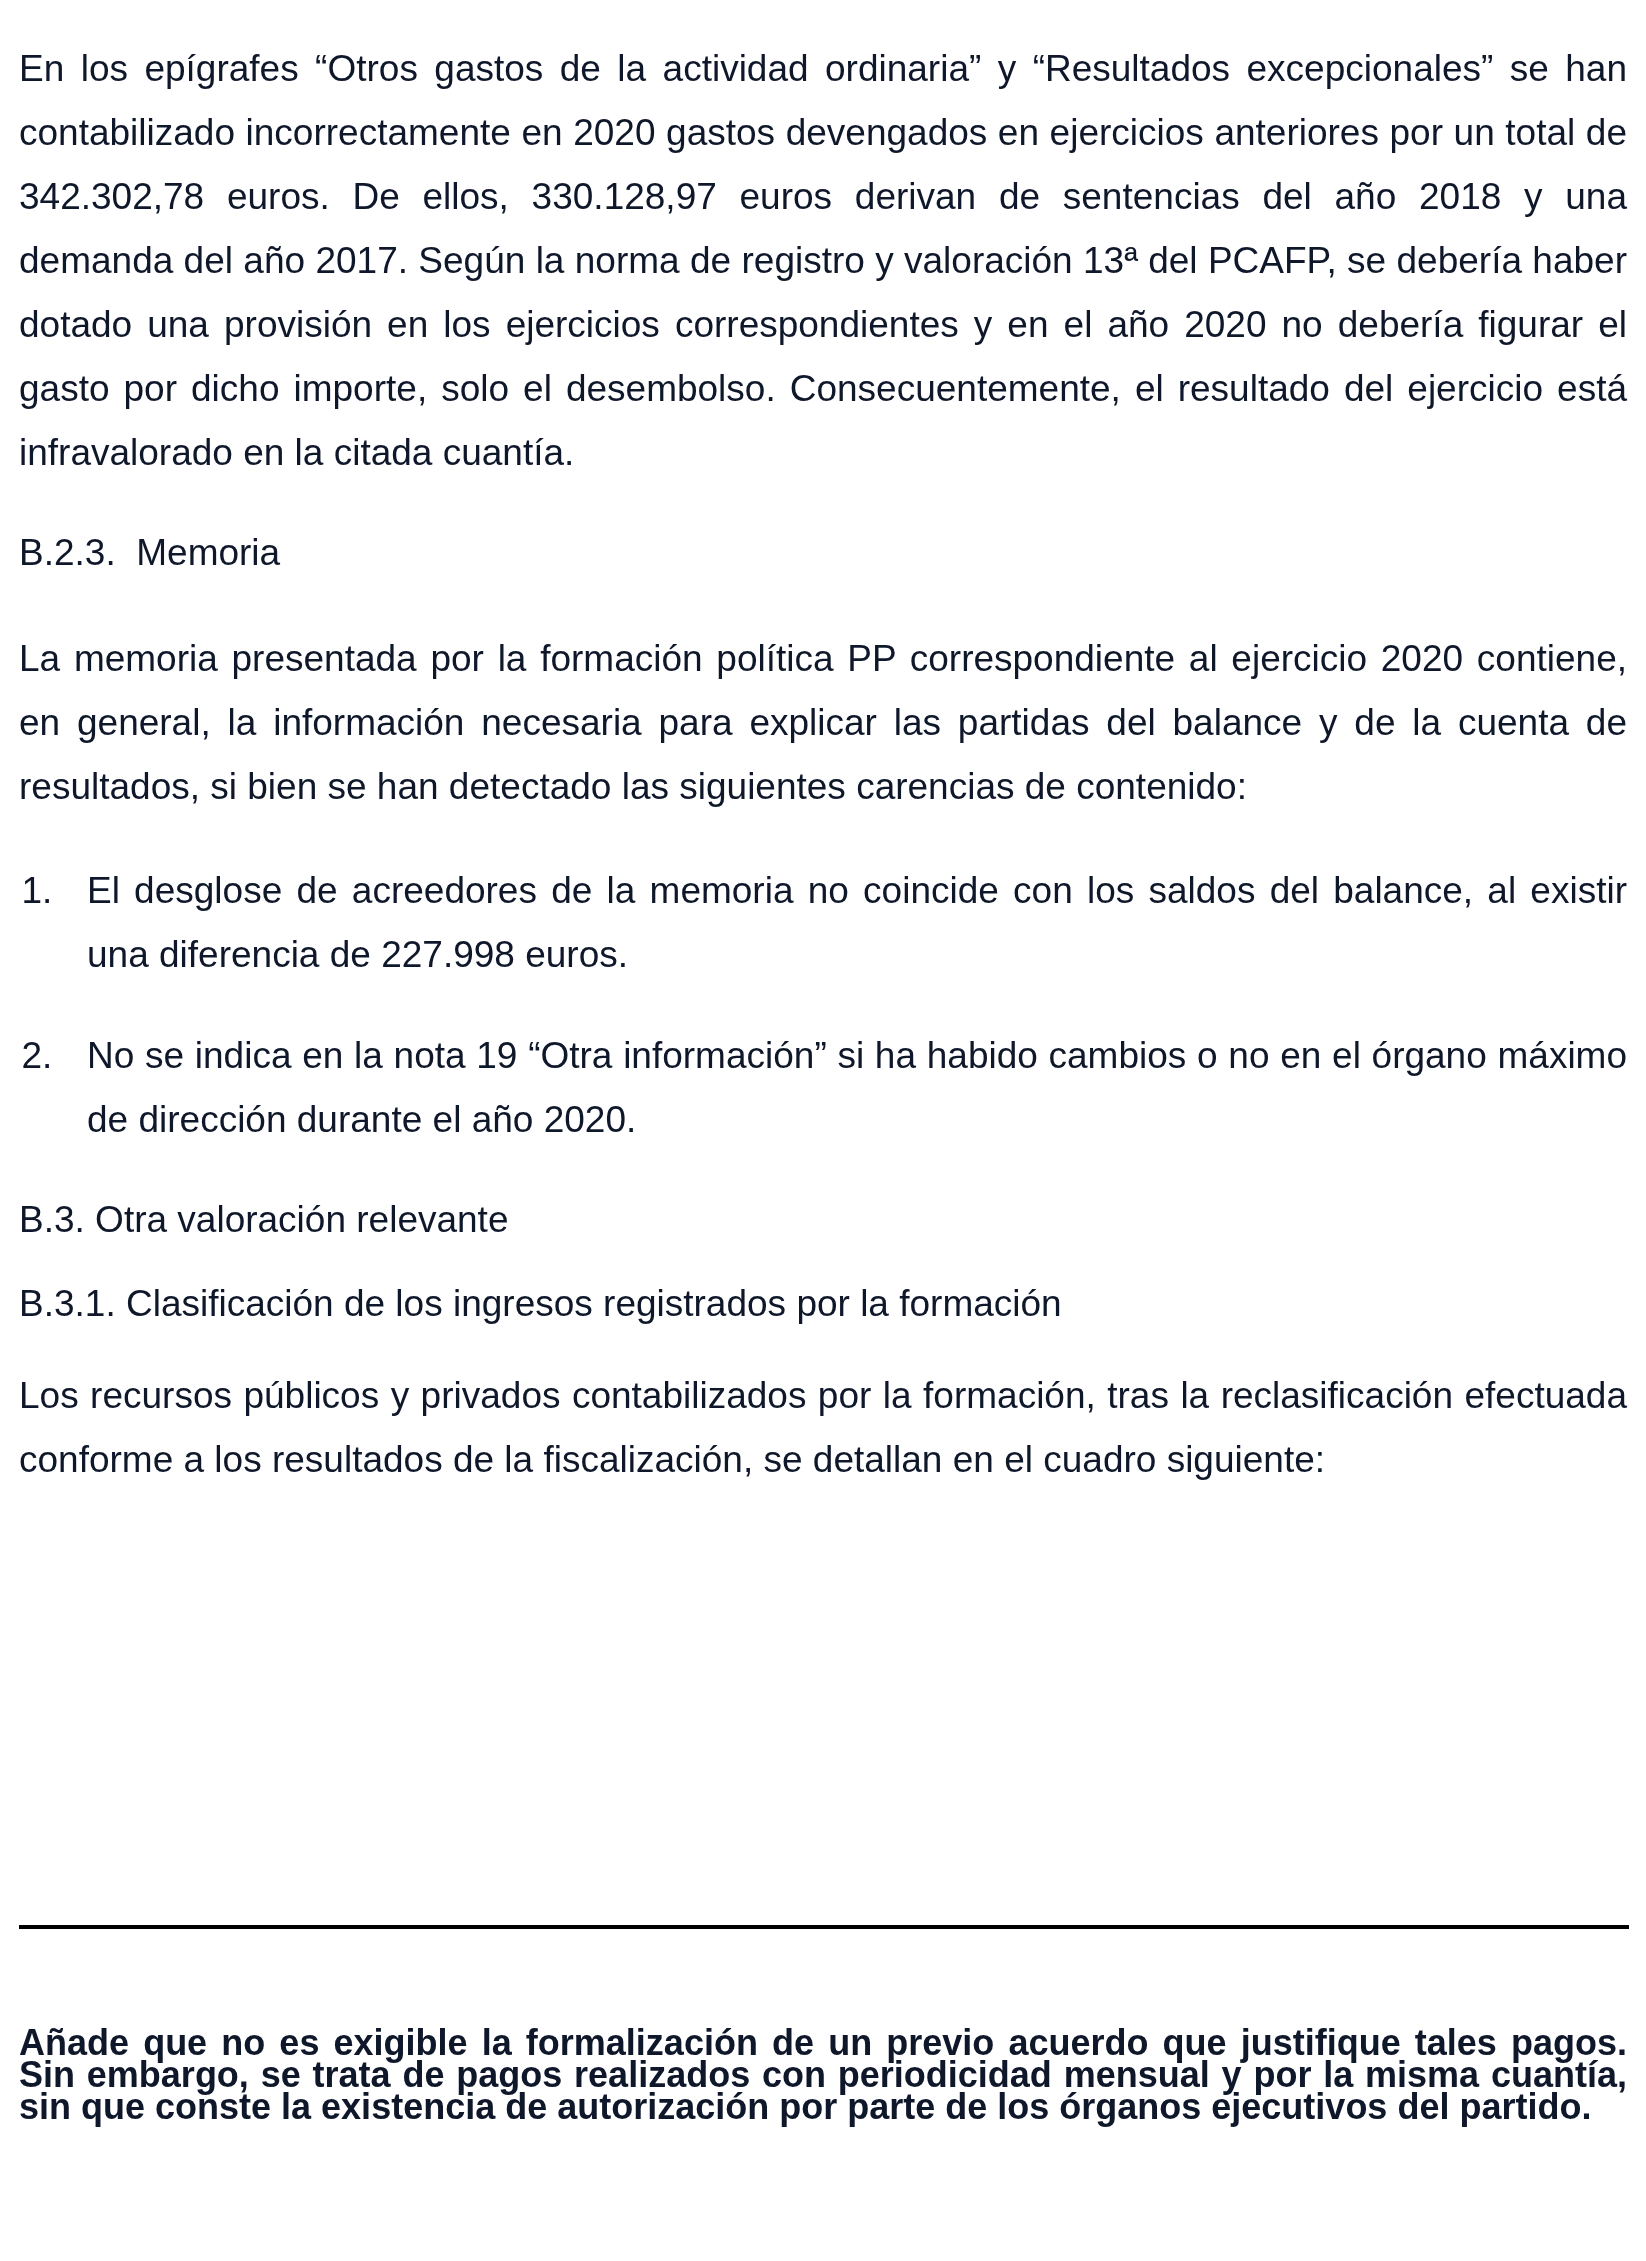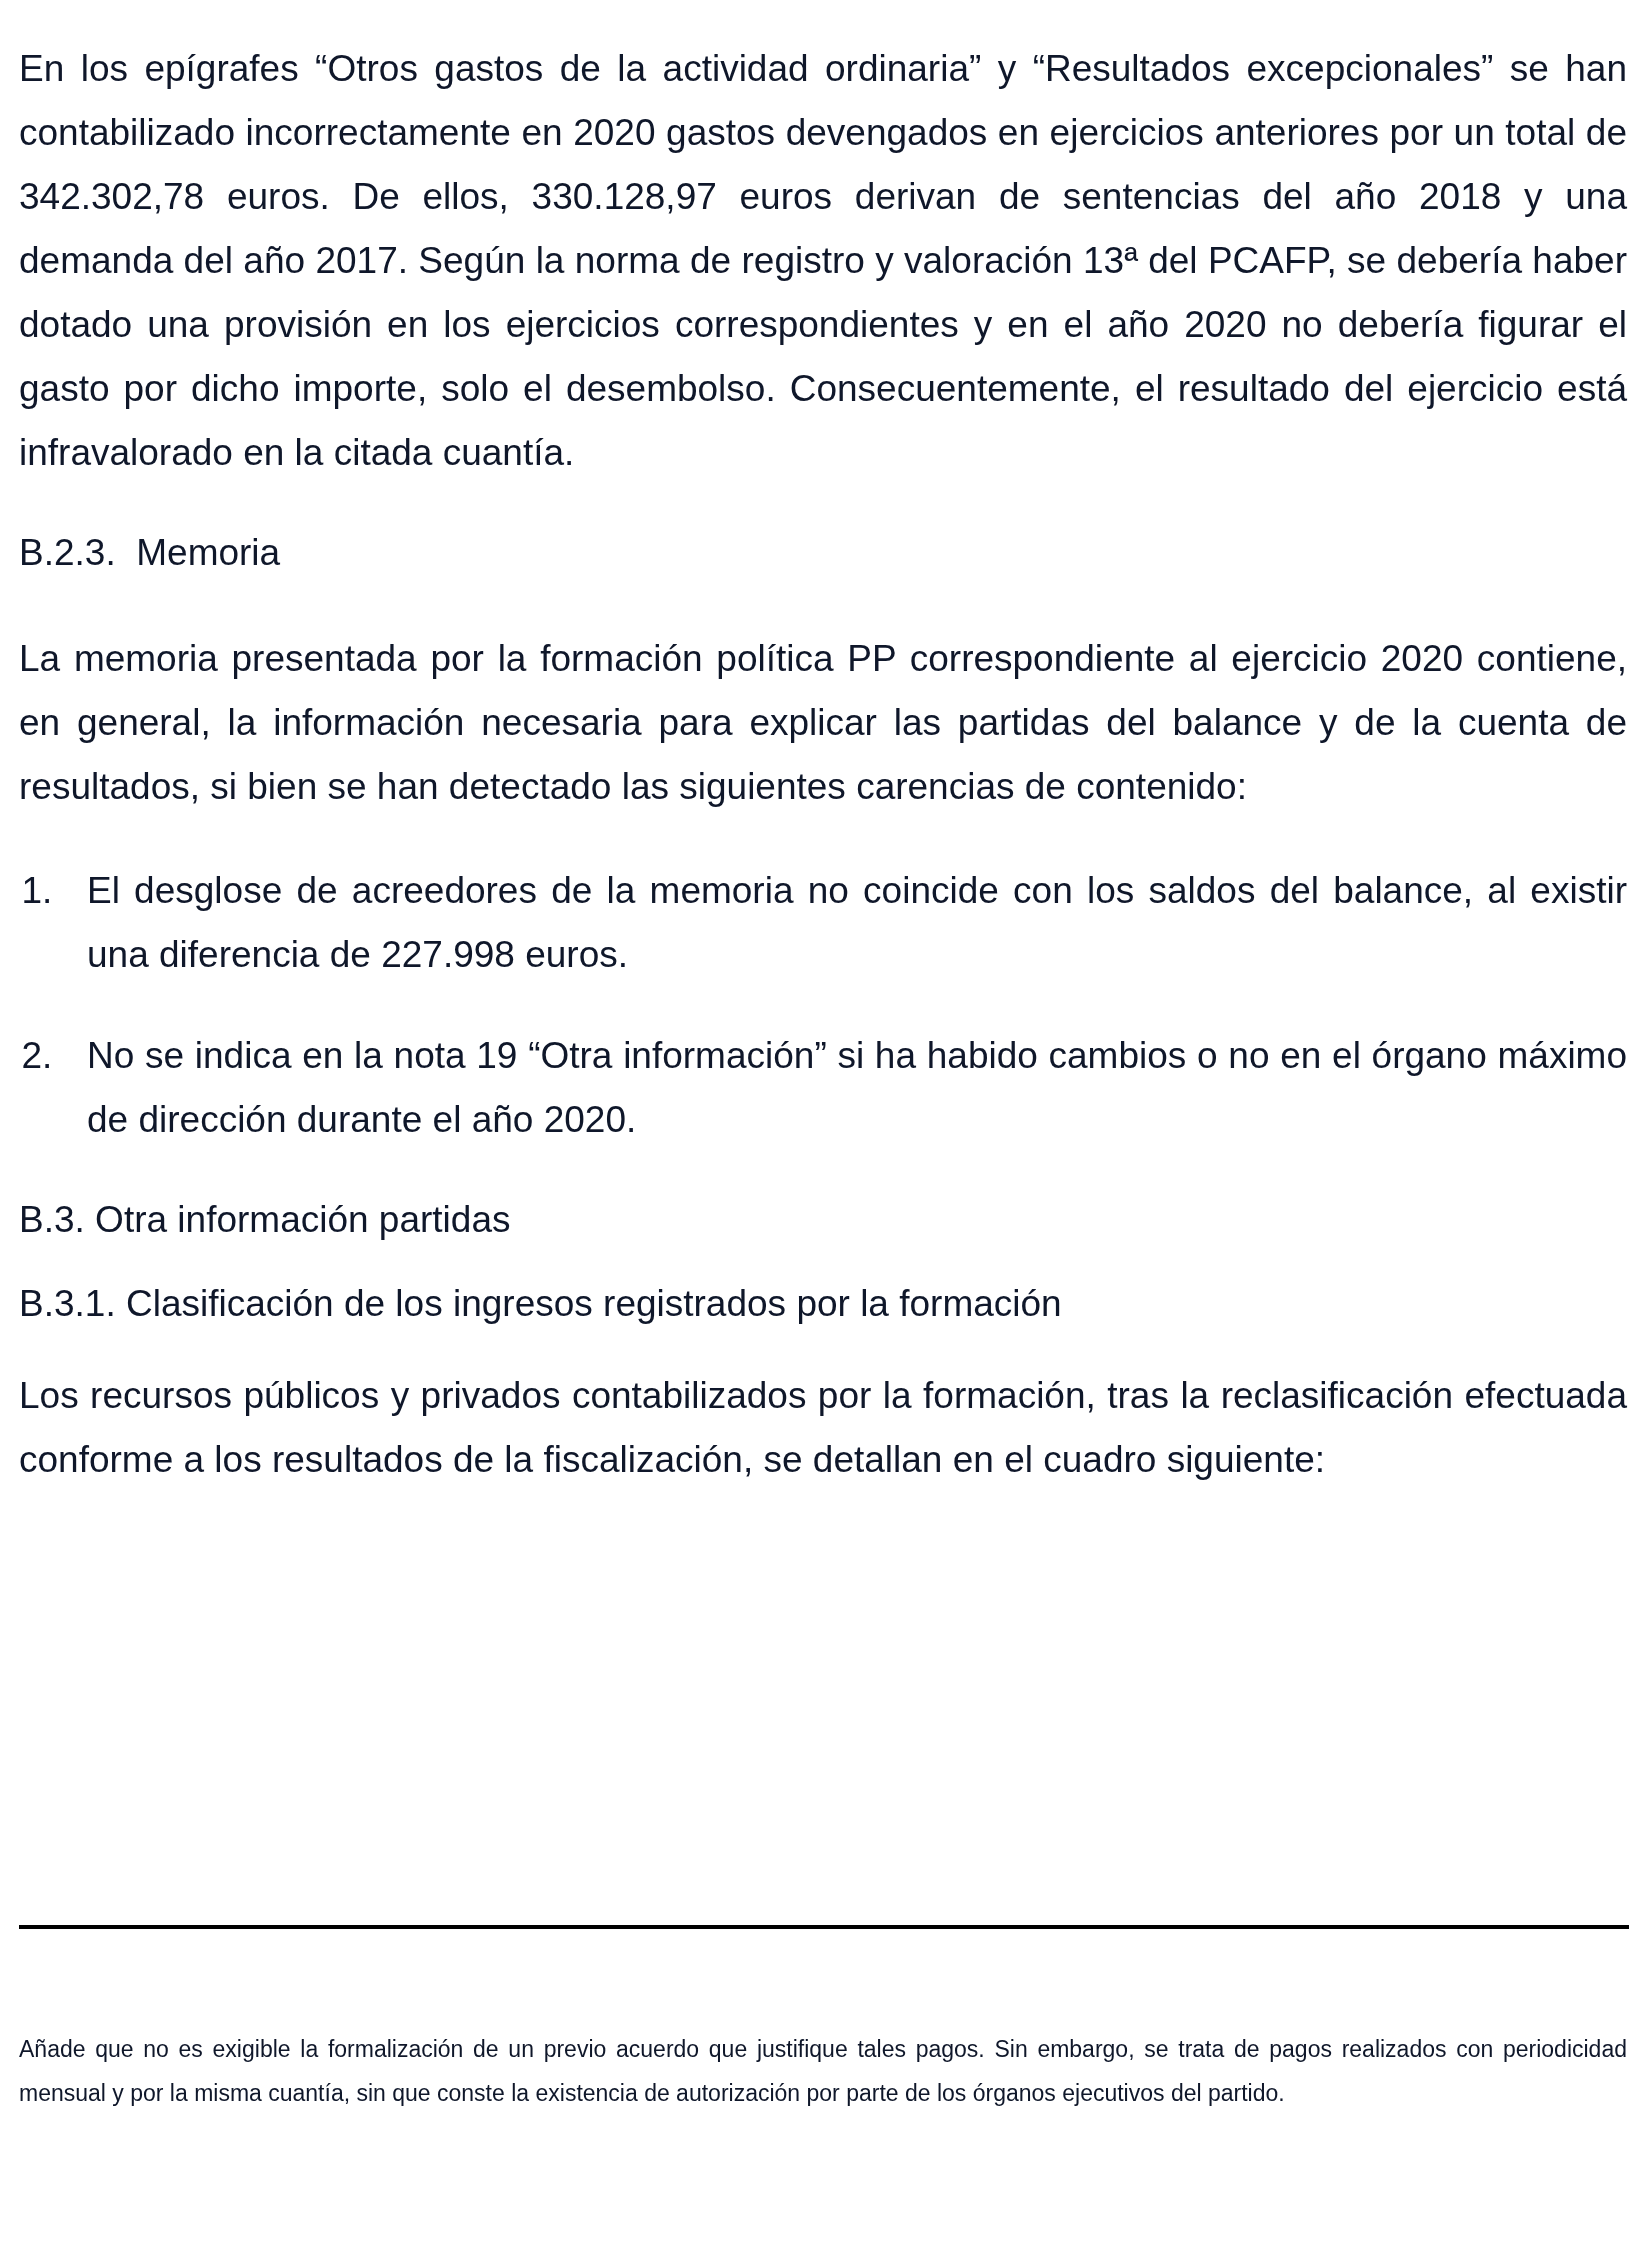--- a/index.html
+++ b/index.html
@@ -59,24 +59,25 @@
     top: 1925px;
     width: 1610px;
     height: 4.1px;
     background: #000000;
   }
   .footnote {
     position: absolute;
     left: 19px;
     top: 2027px;
     width: 1608px;
-    font-size: 23px;
-    line-height: 44px;
+    font-size: 36px;
+    line-height: 32px;
     text-align: justify;
     margin: 0;
+    font-weight: bold;
   }
   
   #par1   { top: 37px; }
   #h-b23  { top: 521px; }
   #par2   { top: 627px; }
   #item1  { top: 859px; }
   #item2  { top: 1024px; }
   #h-b3   { top: 1188px; }
   #h-b31  { top: 1272px; }
   #par3   { top: 1364px; }
@@ -95,21 +96,21 @@
   <div id="item1" class="list-item">
     <span class="list-number">1.</span>
     <span>El desglose de acreedores de la memoria no coincide con los saldos del balance, al existir una diferencia de 227.998 euros.</span>
   </div>
 
   <div id="item2" class="list-item">
     <span class="list-number">2.</span>
     <span>No se indica en la nota 19 “Otra información” si ha habido cambios o no en el órgano máximo de dirección durante el año 2020.</span>
   </div>
 
-  <h2 id="h-b3" class="heading">B.3. Otra información partidas</h2>
+  <h2 id="h-b3" class="heading">B.3. Otra valoración relevante</h2>
 
   <h2 id="h-b31" class="heading">B.3.1. Clasificación de los ingresos registrados por la formación</h2>
 
   <p id="par3" class="body-par">Los recursos públicos y privados contabilizados por la formación, tras la reclasificación efectuada conforme a los resultados de la fiscalización, se detallan en el cuadro siguiente:</p>
 
   <div class="footnote-rule"></div>
 
   <p class="footnote">Añade que no es exigible la formalización de un previo acuerdo que justifique tales pagos. Sin embargo, se trata de pagos realizados con periodicidad mensual y por la misma cuantía, sin que conste la existencia de autorización por parte de los órganos ejecutivos del partido.</p>
 
 </div>

